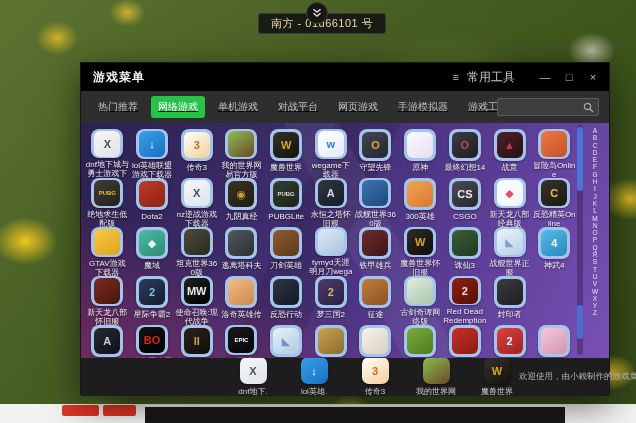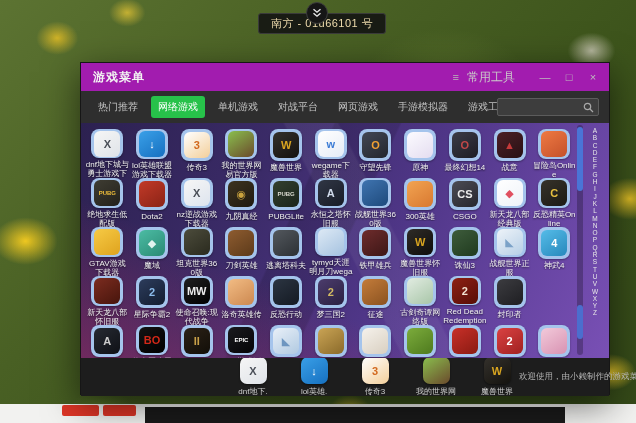--- a/index.html
+++ b/index.html
@@ -24,31 +24,31 @@
   
   .pill{position:absolute;left:258px;top:13px;z-index:6;height:21px;padding:0 12px;
     background:rgba(18,18,18,.88);border:1px solid #3a3a3a;border-radius:3px;
     display:flex;align-items:center;}
   .pill span{font-size:11px;color:#f0ddae;letter-spacing:.5px;}
   .chev{position:absolute;left:306px;top:2px;z-index:7;width:22px;height:22px;border-radius:50%;
     background:#161616;border:1px solid #3d3d3d;display:flex;align-items:center;justify-content:center;}
 
   
   .win{position:absolute;left:80px;top:62px;width:530px;height:333px;z-index:5;
-    background:#a21caf;border:1px solid #161616;box-shadow:0 10px 34px rgba(0,0,0,.55);}
+    background:#000000;border:1px solid #161616;box-shadow:0 10px 34px rgba(0,0,0,.55);}
   .win-header{height:28px;display:flex;align-items:center;padding:0 8px 0 12px;}
   .title{font-size:12px;font-weight:bold;color:#f2f2f2;letter-spacing:1px;}
   .header-right{margin-left:auto;display:flex;align-items:center;gap:8px;}
   .menu-ic{color:#b9b9b9;font-size:11px;}
   .toolbar-label{color:#c9c9c9;font-size:12px;margin-right:14px;}
   .ctrl{color:#bdbdbd;font-size:11px;width:16px;text-align:center;cursor:default;}
 
   
   .tabbar{position:relative;height:32px;display:flex;align-items:center;padding-left:10px;background:#2e2e2e;}
-  #tabs{display:flex;align-items:center;gap:6px;}
+  #tabs{display:flex;align-items:center;gap:6px;text-decoration:underline;}
   .tab{font-size:10px;color:#c2c2c2;padding:4px 7px;border-radius:3px;white-space:nowrap;cursor:default;}
   .tab.active{background:#27c24a;color:#fff;}
   .search{position:absolute;right:10px;top:7px;width:102px;height:18px;background:#3d3d3d;
     border:1px solid #5c5c5c;border-radius:2px;display:flex;align-items:center;padding:0 4px;}
   .search input{flex:1;min-width:0;background:transparent;border:none;outline:none;color:#ddd;font-size:10px;}
 
   
   .content{position:relative;height:235px;overflow:hidden;
     background:
       linear-gradient(24deg, rgba(160,45,95,.55) 0%, rgba(160,45,95,0) 34%),
@@ -288,29 +288,29 @@
               <div class="glabel">魔域</div>
             </div>
             <div class="cell">
               <div class="tile">
                 <span class="tile-inner" style="background: linear-gradient(145deg, rgb(76, 76, 60), rgb(42, 42, 30));"></span>
               </div>
               <div class="glabel">坦克世界360版</div>
             </div>
             <div class="cell">
               <div class="tile">
+                <span class="tile-inner" style="background: linear-gradient(145deg, rgb(83, 88, 94), rgb(44, 48, 52));"></span>
+              </div>
+              <div class="glabel">逃离塔科夫</div>
+            </div>
+            <div class="cell">
+              <div class="tile">
                 <span class="tile-inner" style="background: linear-gradient(145deg, rgb(142, 92, 48), rgb(92, 58, 26));"></span>
               </div>
               <div class="glabel">刀剑英雄</div>
-            </div>
-            <div class="cell">
-              <div class="tile">
-                <span class="tile-inner" style="background: linear-gradient(145deg, rgb(83, 88, 94), rgb(44, 48, 52));"></span>
-              </div>
-              <div class="glabel">逃离塔科夫</div>
             </div>
             <div class="cell">
               <div class="tile">
                 <span class="tile-inner" style="background: linear-gradient(145deg, rgb(221, 233, 245), rgb(166, 195, 224));"></span>
               </div>
               <div class="glabel">tymyd天涯明月刀wegame版下</div>
             </div>
             <div class="cell">
               <div class="tile">
                 <span class="tile-inner" style="background: linear-gradient(145deg, rgb(110, 44, 44), rgb(60, 22, 22));"></span>

